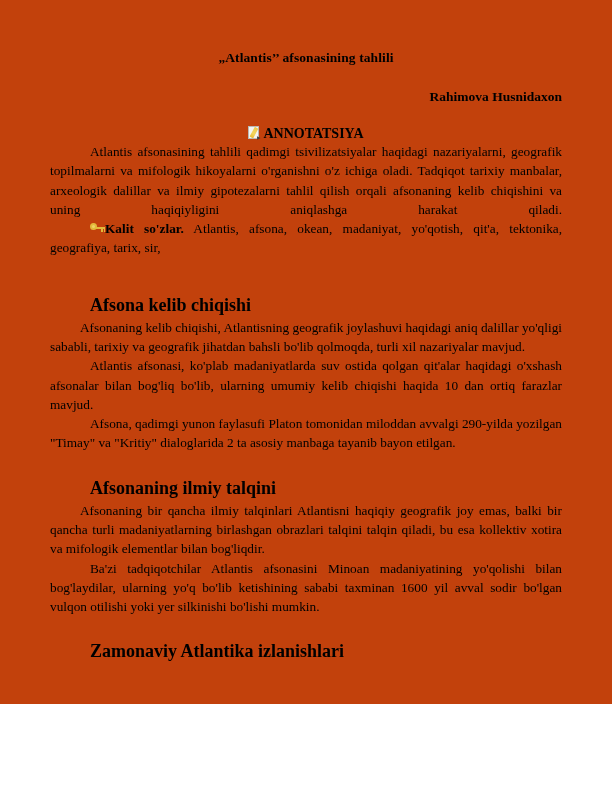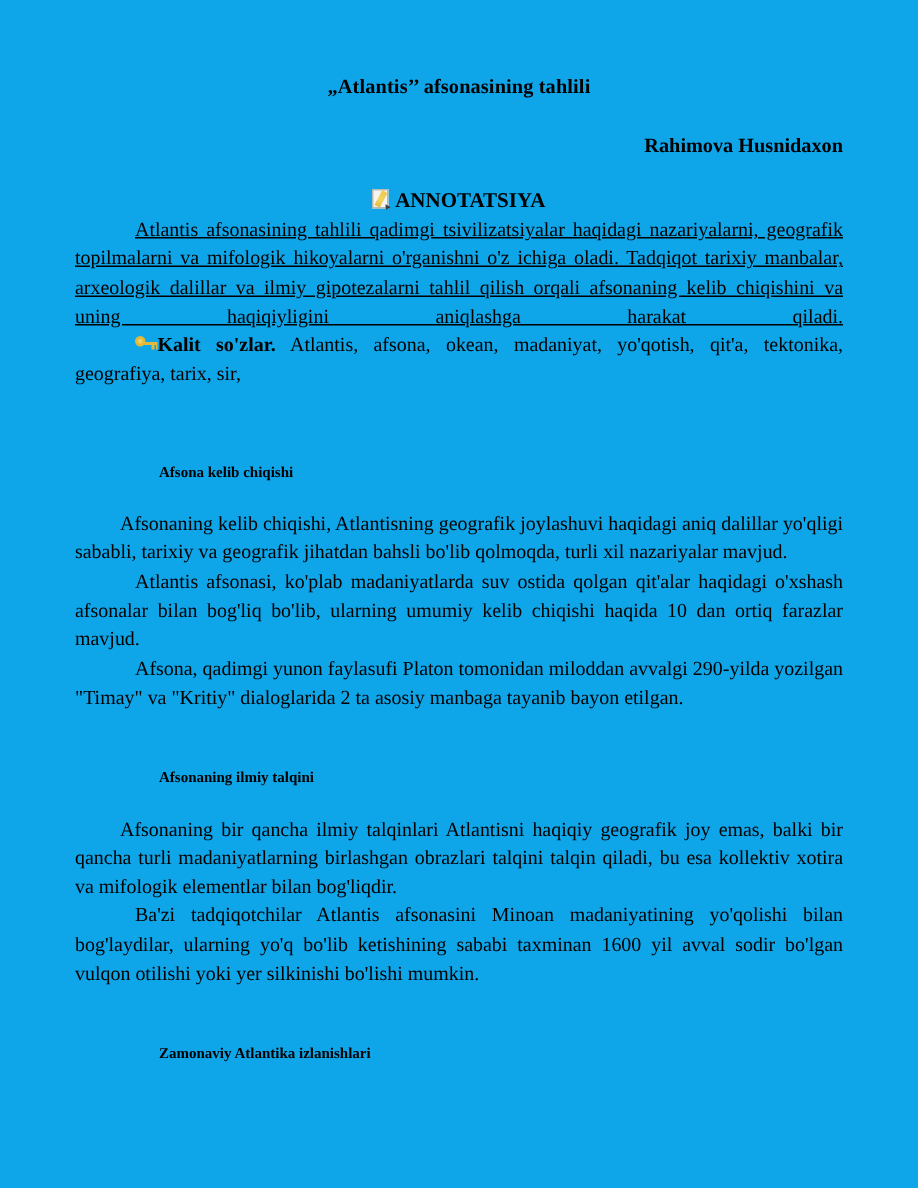--- a/index.html
+++ b/index.html
@@ -10,24 +10,24 @@
   body {
     width: 612px;
     height: 792px;
     font-family: "Liberation Serif", "DejaVu Serif", serif;
     color: #000000;
     overflow: hidden;
   }
   .page {
     position: relative;
     width: 612px;
-    height: 792px;
+    height: 704px;
     box-sizing: border-box;
     padding: 40px 50px 0 50px;
-    background: #0ea5e9;
+    background: #c2410c;
   }
   .doc-title {
     text-align: center;
     font-weight: bold;
     font-size: 13.5px;
     line-height: 1.15;
     margin: 10px 0 0 0;
     letter-spacing: 0.1px;
   }
   .doc-author {
@@ -112,27 +112,27 @@
     text-justify: inter-word;
     font-size: 13.3px;
     line-height: 1.45;
     margin: 0;
     text-indent: 40px;
   }
   p.body-last-justify {
     text-align: justify;
     text-align-last: justify;
   }
-  .para-gap-sm { margin-top: 14px; text-decoration: underline; }
+  .para-gap-sm { margin-top: 14px; }
   .para-gap-md { margin-top: 20px; }
   .sub-head {
     font-weight: bold;
-    font-size: 10px;
+    font-size: 18px;
     line-height: 1.45;
-    margin: 16px;
+    margin: 0;
     padding-left: 40px;
   }
   .kw-label { font-weight: bold; }
   .blank-gap { height: 34px; }
   .blank-gap-2 { height: 22px; }
 </style>
 </head>
 <body>
 
 <div class="page">

